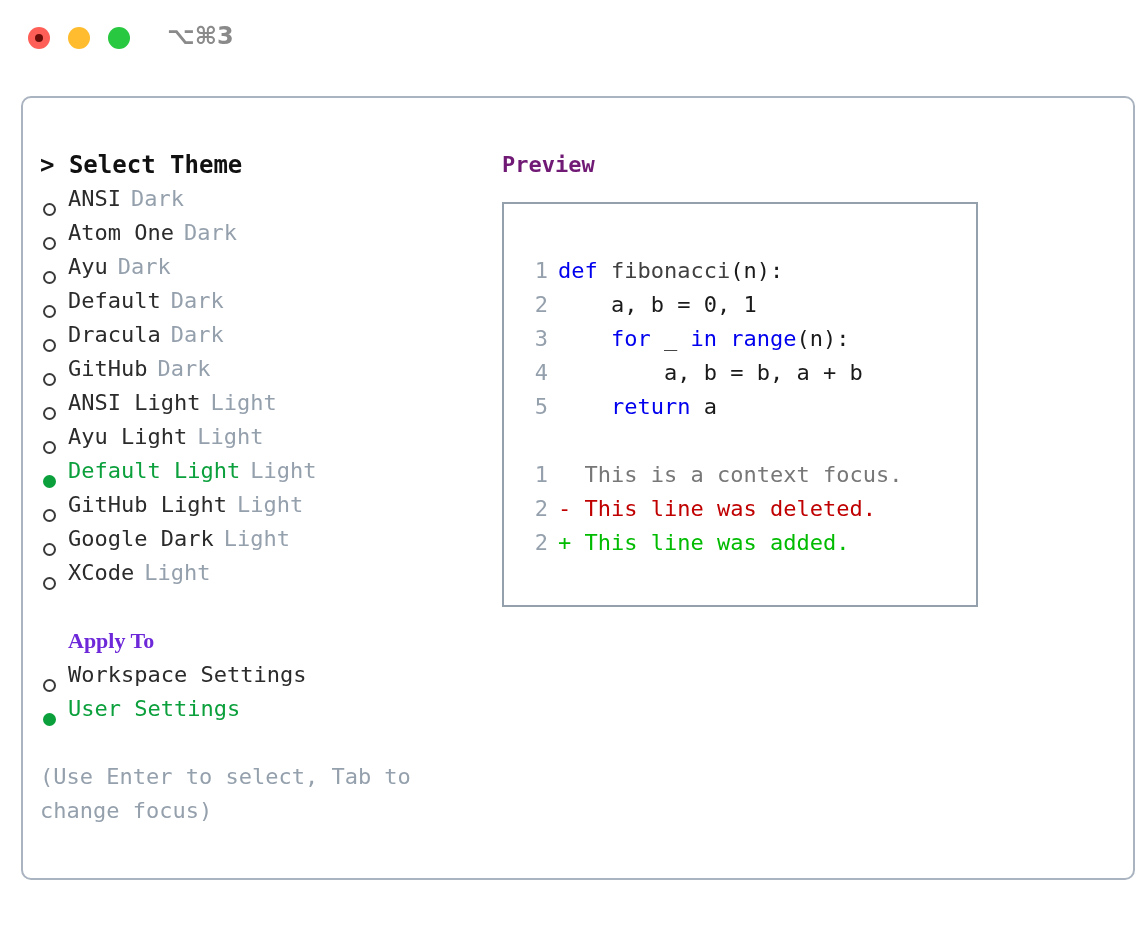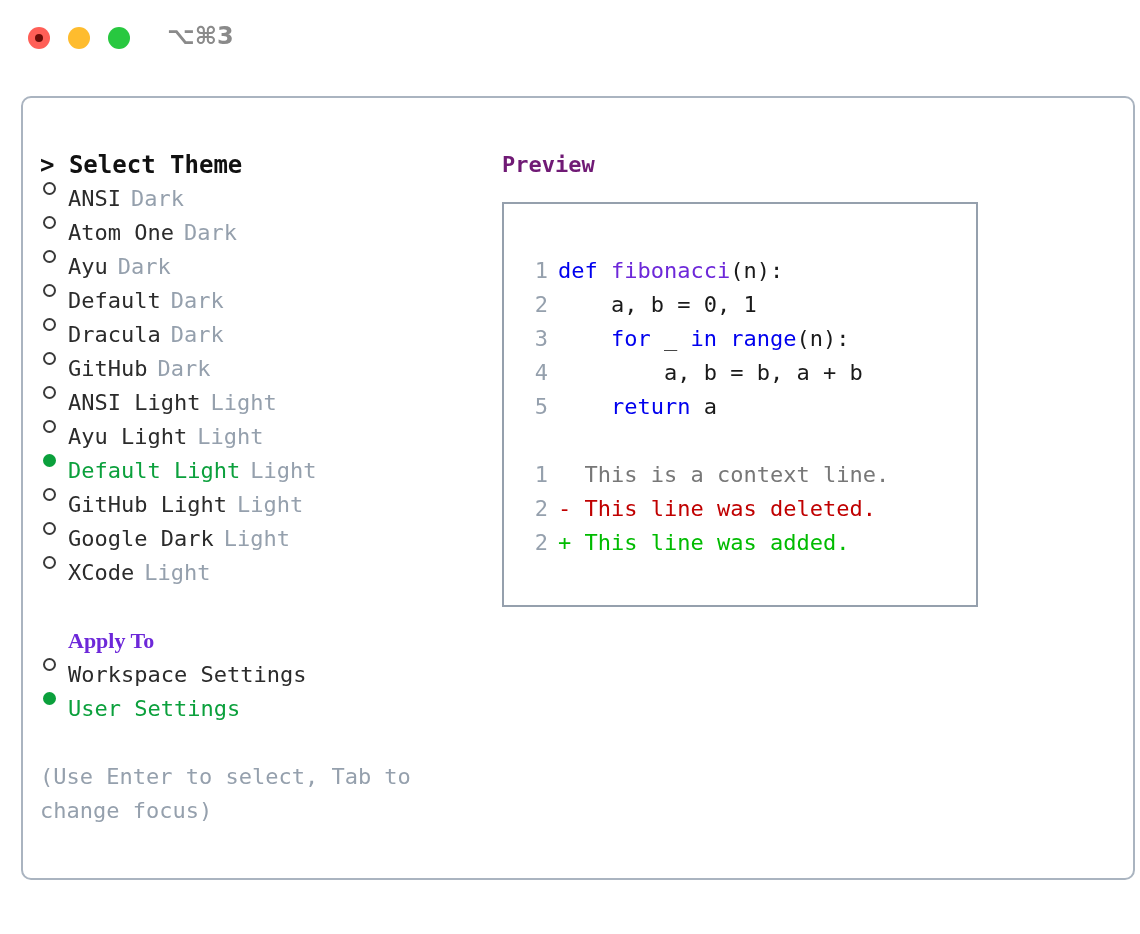--- a/index.html
+++ b/index.html
@@ -104,21 +104,21 @@
     white-space: pre;
     font-family: Liberation Serif, serif;
   }
   .opt-row {
     height: 34px;
     line-height: 34px;
     font-size: 22px;
     color: #2b2b2b;
     white-space: pre;
     display: flex;
-    align-items: flex-start;
+    align-items: flex-end;
   }
   .marker {
     width: 28px;
     flex: 0 0 28px;
     display: flex;
     align-items: center;
   }
   .radio-dot {
     width: 13px;
     height: 13px;
@@ -185,21 +185,21 @@
   }
   .lineno {
     color: #95a0ad;
     width: 26px;
     flex: 0 0 26px;
     text-align: right;
     margin-right: 10px;
   }
   .code-text { white-space: pre; }
   .tok-kw   { color: #0000ee; }
-  .tok-fn   { color: #6d28d9; }
+  .tok-fn   { color: #404040; }
   .tok-plain{ color: #1a1a1a; }
   .tok-ctx  { color: #777777; }
   .tok-del  { color: #c00000; }
   .tok-add  { color: #00bb00; }
   .blank-line { height: 34px; }
 </style>
 </head>
 <body>
 
 <div id="app">
@@ -253,21 +253,21 @@
       <div id="preview-box">
         <div id="code-block">
             <div class="code-line"><span class="lineno">1</span><span class="code-text"><span class="tok-kw">def </span><span class="tok-fn">fibonacci</span><span class="tok-plain">(n):</span></span></div>
             <div class="code-line"><span class="lineno">2</span><span class="code-text"><span class="tok-plain">    a, b = 0, 1</span></span></div>
             <div class="code-line"><span class="lineno">3</span><span class="code-text"><span class="tok-plain">    </span><span class="tok-kw">for</span><span class="tok-plain"> _ </span><span class="tok-kw">in</span><span class="tok-plain"> </span><span class="tok-kw">range</span><span class="tok-plain">(n):</span></span></div>
             <div class="code-line"><span class="lineno">4</span><span class="code-text"><span class="tok-plain">        a, b = b, a + b</span></span></div>
             <div class="code-line"><span class="lineno">5</span><span class="code-text"><span class="tok-plain">    </span><span class="tok-kw">return</span><span class="tok-plain"> a</span></span></div>
           </div>
         <div class="blank-line"></div>
         <div id="diff-block">
-            <div class="code-line"><span class="lineno">1</span><span class="code-text tok-ctx">  This is a context line.</span></div>
+            <div class="code-line"><span class="lineno">1</span><span class="code-text tok-ctx">  This is a context focus.</span></div>
             <div class="code-line"><span class="lineno">2</span><span class="code-text tok-del">- This line was deleted.</span></div>
             <div class="code-line"><span class="lineno">2</span><span class="code-text tok-add">+ This line was added.</span></div>
           </div>
       </div>
     </div>
 
   </div>
 </div>
 
 </body></html>

